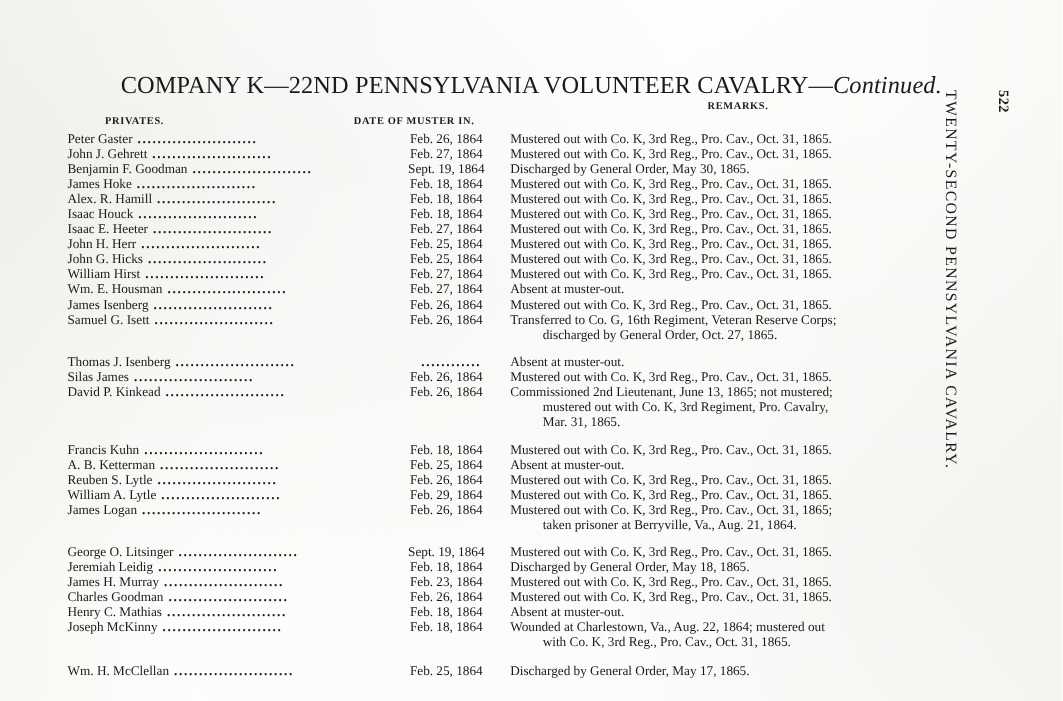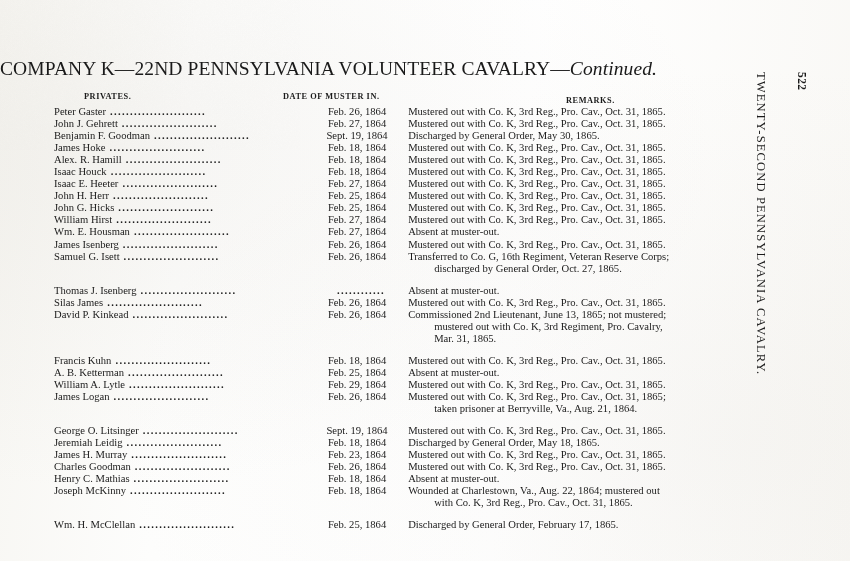--- a/index.html
+++ b/index.html
@@ -29,20 +29,21 @@
     pointer-events: none;
     opacity: 0.5;
   }
 
   
   .title {
     position: absolute;
     left: 0;
     right: 0;
     top: 58px;
+    text-align: center;
     font-size: 19.5px;
     letter-spacing: 0.1px;
     white-space: nowrap;
   }
   .title .sc {
     font-variant: small-caps;
   }
   .title .ital {
     font-style: italic;
   }
@@ -50,21 +51,21 @@
   
   .hdr {
     position: absolute;
     font-size: 8.3px;
     font-variant: small-caps;
     font-weight: bold;
     letter-spacing: 0.55px;
   }
   .hdr-privates { left: 84px;  top: 92px; }
   .hdr-date     { left: 283px; top: 92px; }
-  .hdr-remarks  { left: 566px; top: 96px; }
+  .hdr-remarks  { left: 566px; top: 80px; }
 
   
   .roster {
     position: absolute;
     left: 54px;
     top: 106px;
     width: 712px;
     border-collapse: collapse;
     font-size: 10.6px;
   }
@@ -258,20 +259,25 @@
         <td class="c-name"><span class="nm">Francis Kuhn</span><span class="leader"> ........................</span></td>
         <td class="c-date">Feb. 18, 1864</td>
         <td class="c-remark"><span>Mustered out with Co. K, 3rd Reg., Pro. Cav., Oct. 31, 1865.</span></td>
       </tr>
       <tr>
         <td class="c-name"><span class="nm">A. B. Ketterman</span><span class="leader"> ........................</span></td>
         <td class="c-date">Feb. 25, 1864</td>
         <td class="c-remark"><span>Absent at muster-out.</span></td>
       </tr>
       <tr>
+        <td class="c-name"><span class="nm">Reuben S. Lytle</span><span class="leader"> ........................</span></td>
+        <td class="c-date">Feb. 26, 1864</td>
+        <td class="c-remark"><span>Mustered out with Co. K, 3rd Reg., Pro. Cav., Oct. 31, 1865.</span></td>
+      </tr>
+      <tr>
         <td class="c-name"><span class="nm">William A. Lytle</span><span class="leader"> ........................</span></td>
         <td class="c-date">Feb. 29, 1864</td>
         <td class="c-remark"><span>Mustered out with Co. K, 3rd Reg., Pro. Cav., Oct. 31, 1865.</span></td>
       </tr>
       <tr>
         <td class="c-name"><span class="nm">James Logan</span><span class="leader"> ........................</span></td>
         <td class="c-date">Feb. 26, 1864</td>
         <td class="c-remark"><span>Mustered out with Co. K, 3rd Reg., Pro. Cav., Oct. 31, 1865;</span><span class="cont">taken prisoner at Berryville, Va., Aug. 21, 1864.</span></td>
       </tr>
       <tr class="spacer-row">
@@ -306,21 +312,21 @@
         <td class="c-name"><span class="nm">Joseph McKinny</span><span class="leader"> ........................</span></td>
         <td class="c-date">Feb. 18, 1864</td>
         <td class="c-remark"><span>Wounded at Charlestown, Va., Aug. 22, 1864; mustered out</span><span class="cont">with Co. K, 3rd Reg., Pro. Cav., Oct. 31, 1865.</span></td>
       </tr>
       <tr class="spacer-row">
         <td colspan="3"></td>
       </tr>
       <tr>
         <td class="c-name"><span class="nm">Wm. H. McClellan</span><span class="leader"> ........................</span></td>
         <td class="c-date">Feb. 25, 1864</td>
-        <td class="c-remark"><span>Discharged by General Order, February 17, 1865.</span></td>
+        <td class="c-remark"><span>Discharged by General Order, May 17, 1865.</span></td>
       </tr>
     </tbody>
 </table>
 
 <div class="side">
   <div class="side-rot">
     <div class="folio">522</div>
     <div class="runhead">TWENTY-SECOND PENNSYLVANIA CAVALRY.</div>
   </div>
 </div>

